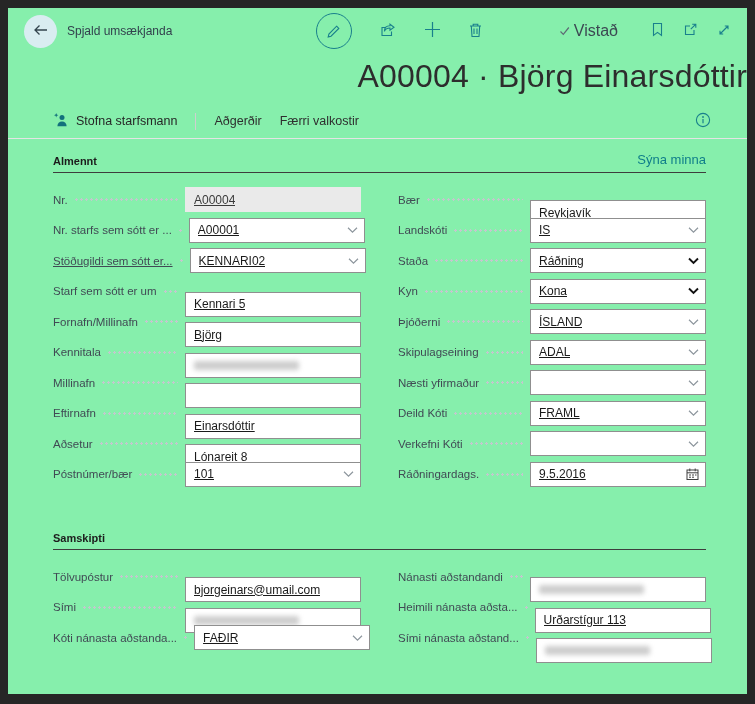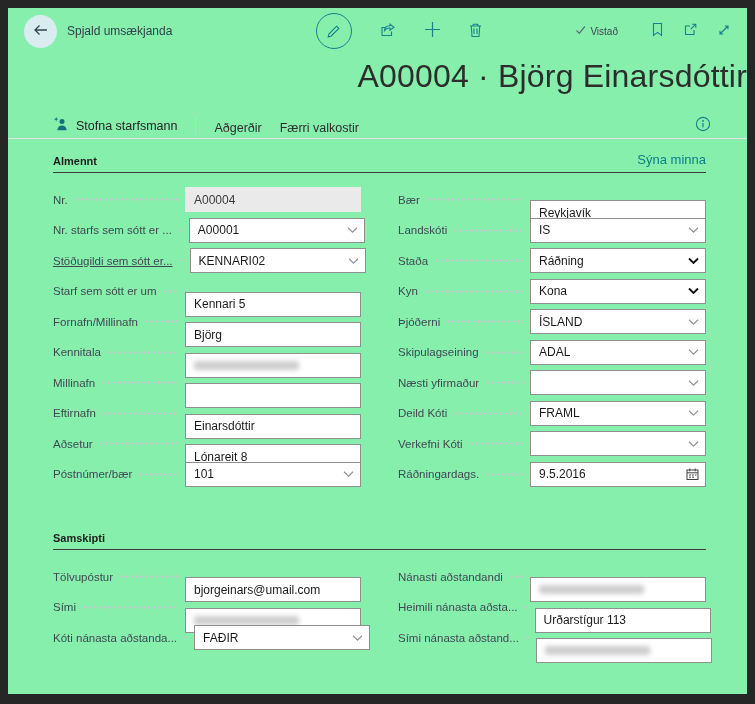--- a/index.html
+++ b/index.html
@@ -20,25 +20,25 @@
     display:flex;align-items:center;justify-content:center;margin:0 10px;cursor:pointer;flex-shrink:0;
   }
   .breadcrumb{font-size:12px;color:#32414d;}
   .center-icons{
     position:absolute;left:50%;top:0;height:46px;transform:translateX(-62px);
     display:flex;align-items:center;gap:27px;
   }
   .icon-btn{background:none;border:none;padding:0;display:flex;align-items:center;justify-content:center;cursor:pointer;}
   .pencil-circle{width:34px;height:34px;border-radius:50%;border:1px solid #19808c;display:flex;align-items:center;justify-content:center;}
   .right-icons{margin-left:auto;display:flex;align-items:center;gap:19px;}
-  .saved{display:flex;align-items:flex-end;gap:4px;font-size:10px;color:#3c4852;margin-right:14px;}
+  .saved{display:flex;align-items:flex-end;gap:4px;font-size:16px;color:#3c4852;margin-right:14px;}
   
   .page-title{margin:4px 0 12px 45px;font-size:32px;font-weight:400;color:#2d2d2d;letter-spacing:.2px;text-align:right;}
   
-  .action-bar{display:flex;align-items:flex-end;margin:0 36px 0 45px;height:28px;gap:18px;font-size:12.5px;color:#262626;}
+  .action-bar{display:flex;align-items:center;margin:0 36px 0 45px;height:28px;gap:18px;font-size:12.5px;color:#262626;}
   .action-primary{display:flex;align-items:center;gap:7px;background:none;border:none;font-size:12.5px;color:#262626;cursor:pointer;padding:0;font-family:inherit;}
   .action-item{background:none;border:none;font-size:12.5px;color:#2e2e2e;cursor:pointer;padding:0;font-family:inherit;}
   .action-divider{width:1px;height:17px;background:#cfcfcf;}
   .info-btn{margin-left:auto;}
   .hr{height:1px;background:#e4e4e4;margin-top:3px;}
   
   .section{margin:13px 41px 0 45px;}
   .section + .section{margin-top:40px;}
   .section-head{display:flex;justify-content:space-between;align-items:flex-end;border-bottom:1px solid #3d3d3d;padding-bottom:5px;}
   .section-title{font-size:11px;font-weight:700;color:#1c1c1c;margin:0;}
@@ -54,21 +54,21 @@
     background-size:5px 3px;background-repeat:repeat-x;background-position:left center;
   }
   .f-box{
     width:176px;min-width:176px;height:25px;box-sizing:border-box;
     border:1px solid #8f8f8f;background:#fff;position:relative;
     display:flex;align-items:center;padding:0 24px 0 8px;
     font-size:12px;color:#1a1a1a;overflow:hidden;
   }
   .f-box.type-text{padding-right:0;margin-top:26px;}
   .f-box.type-disabled{background:#eaeaea;border-color:#eaeaea;color:#3b3b3b;padding-right:8px;}
-  .f-value{white-space:nowrap;overflow:hidden;}
+  .f-value{white-space:nowrap;overflow:hidden;text-decoration:underline;}
   .adorn{position:absolute;right:6px;top:50%;transform:translateY(-50%);display:flex;align-items:center;cursor:pointer;}
   .redact{display:inline-block;width:105px;height:9px;border-radius:2px;background:#cdcdcd;filter:blur(2.5px);}
 </style>
 </head>
 <body>
 
 <div class="page">
 
   <div class="topbar">
     <button class="back-btn">

